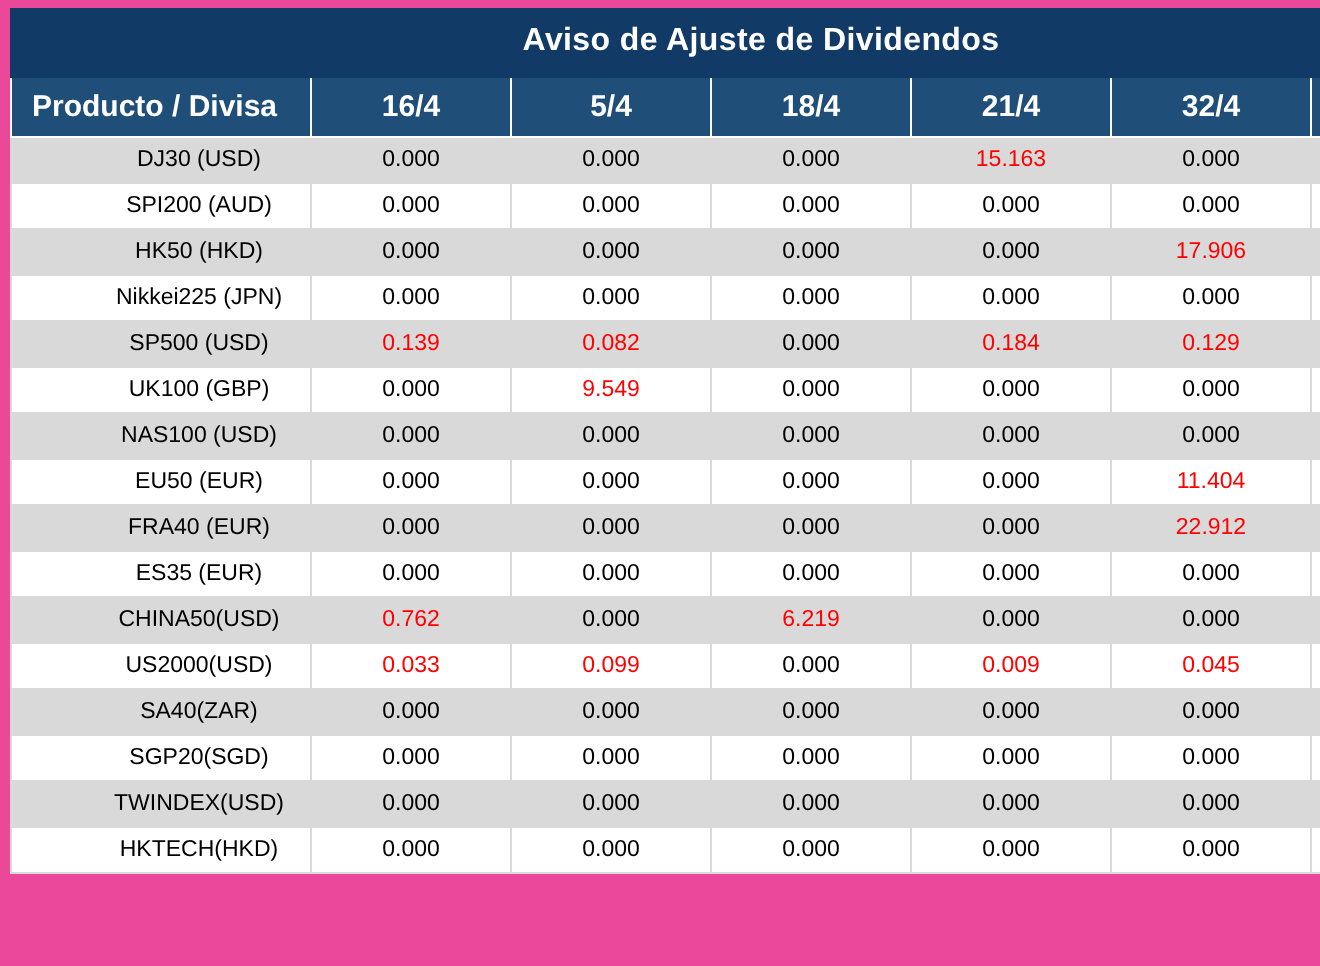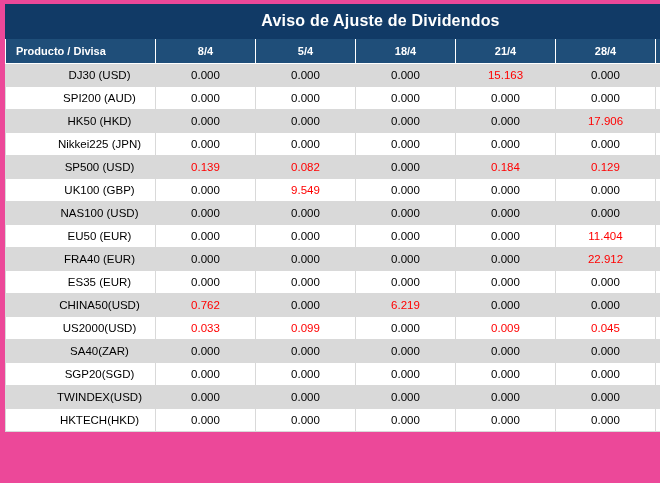--- a/index.html
+++ b/index.html
@@ -31,21 +31,21 @@
     font-size: 16px;
     font-weight: bold;
     text-align: center;
     padding: 7px 0 8px 0;
     letter-spacing: 0.2px;
     border: 1px solid #113a66;
   }
   .head-row th {
     background: #1f4e79;
     color: #ffffff;
-    font-size: 11px;
+    font-size: 15px;
     font-weight: bold;
     text-align: center;
     padding: 6px 0 6px 0;
     border: 1px solid #ffffff;
     border-top: 1px solid #113a66;
   }
   .head-row th.first {
     text-align: left;
     padding-left: 10px;
   }
@@ -85,25 +85,25 @@
         <col class="cx">
         <col class="cx">
         <col class="cx">
     </colgroup>
     <thead>
       <tr class="title-row">
         <th colspan="7">Aviso de Ajuste de Dividendos</th>
       </tr>
       <tr class="head-row">
         <th class="first">Producto / Divisa</th>
-        <th>8/4</th>
+        <th>16/4</th>
         <th>5/4</th>
         <th>18/4</th>
         <th>21/4</th>
-        <th>28/4</th>
+        <th>32/4</th>
         <th>23/4</th>
       </tr>
     </thead>
     <tbody id="tbody">
         <tr class="alt">
           <td class="prod">DJ30 (USD)</td>
           <td>0.000</td>
           <td>0.000</td>
           <td>0.000</td>
           <td class="pos">15.163</td>

